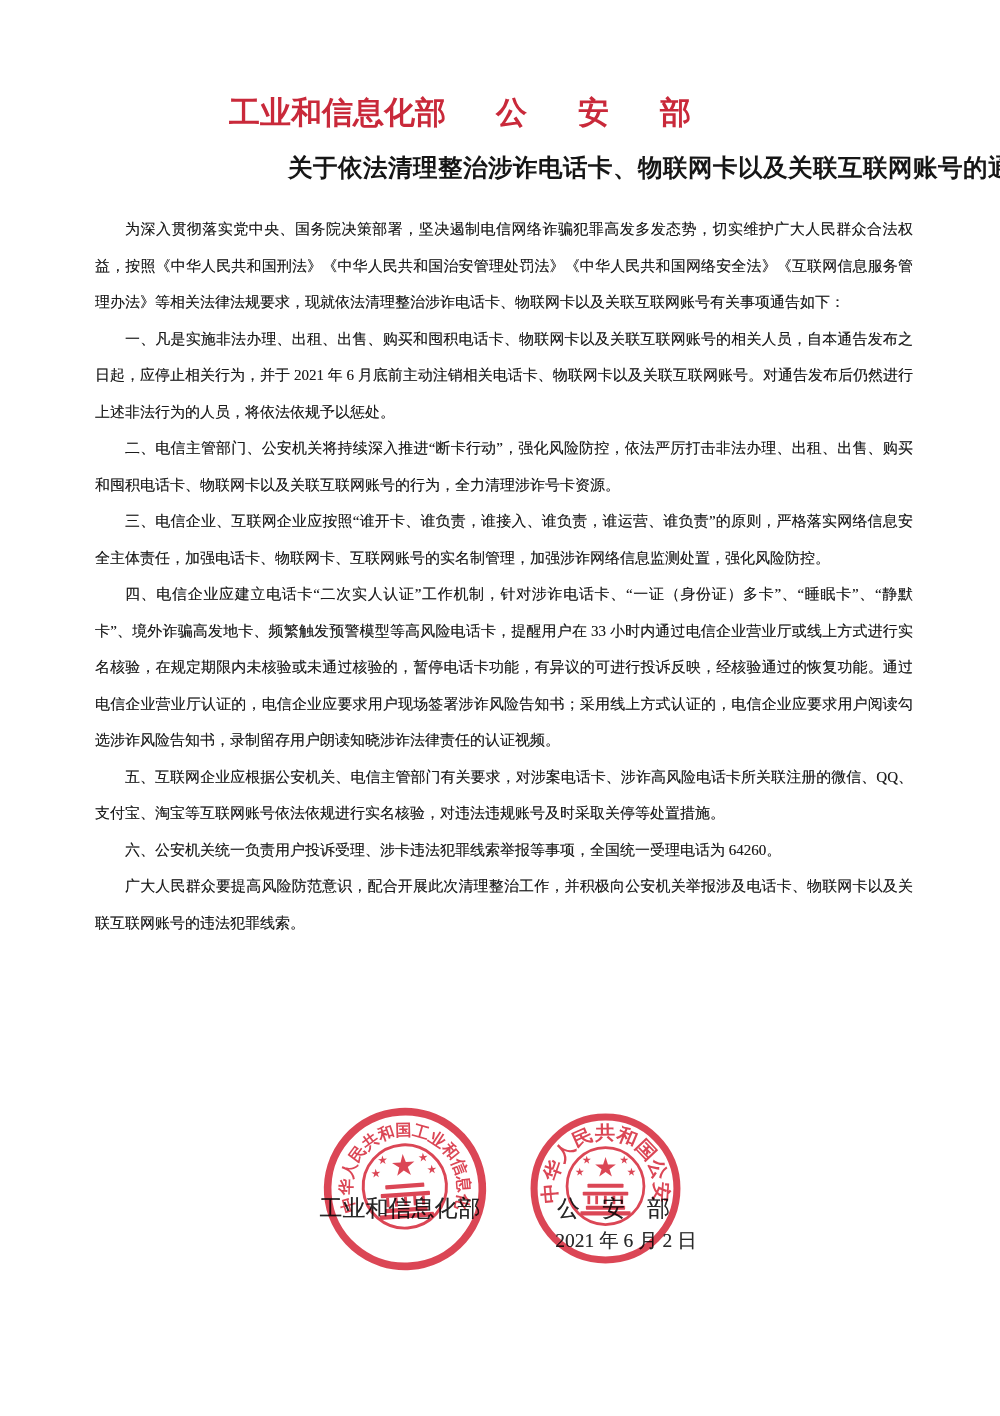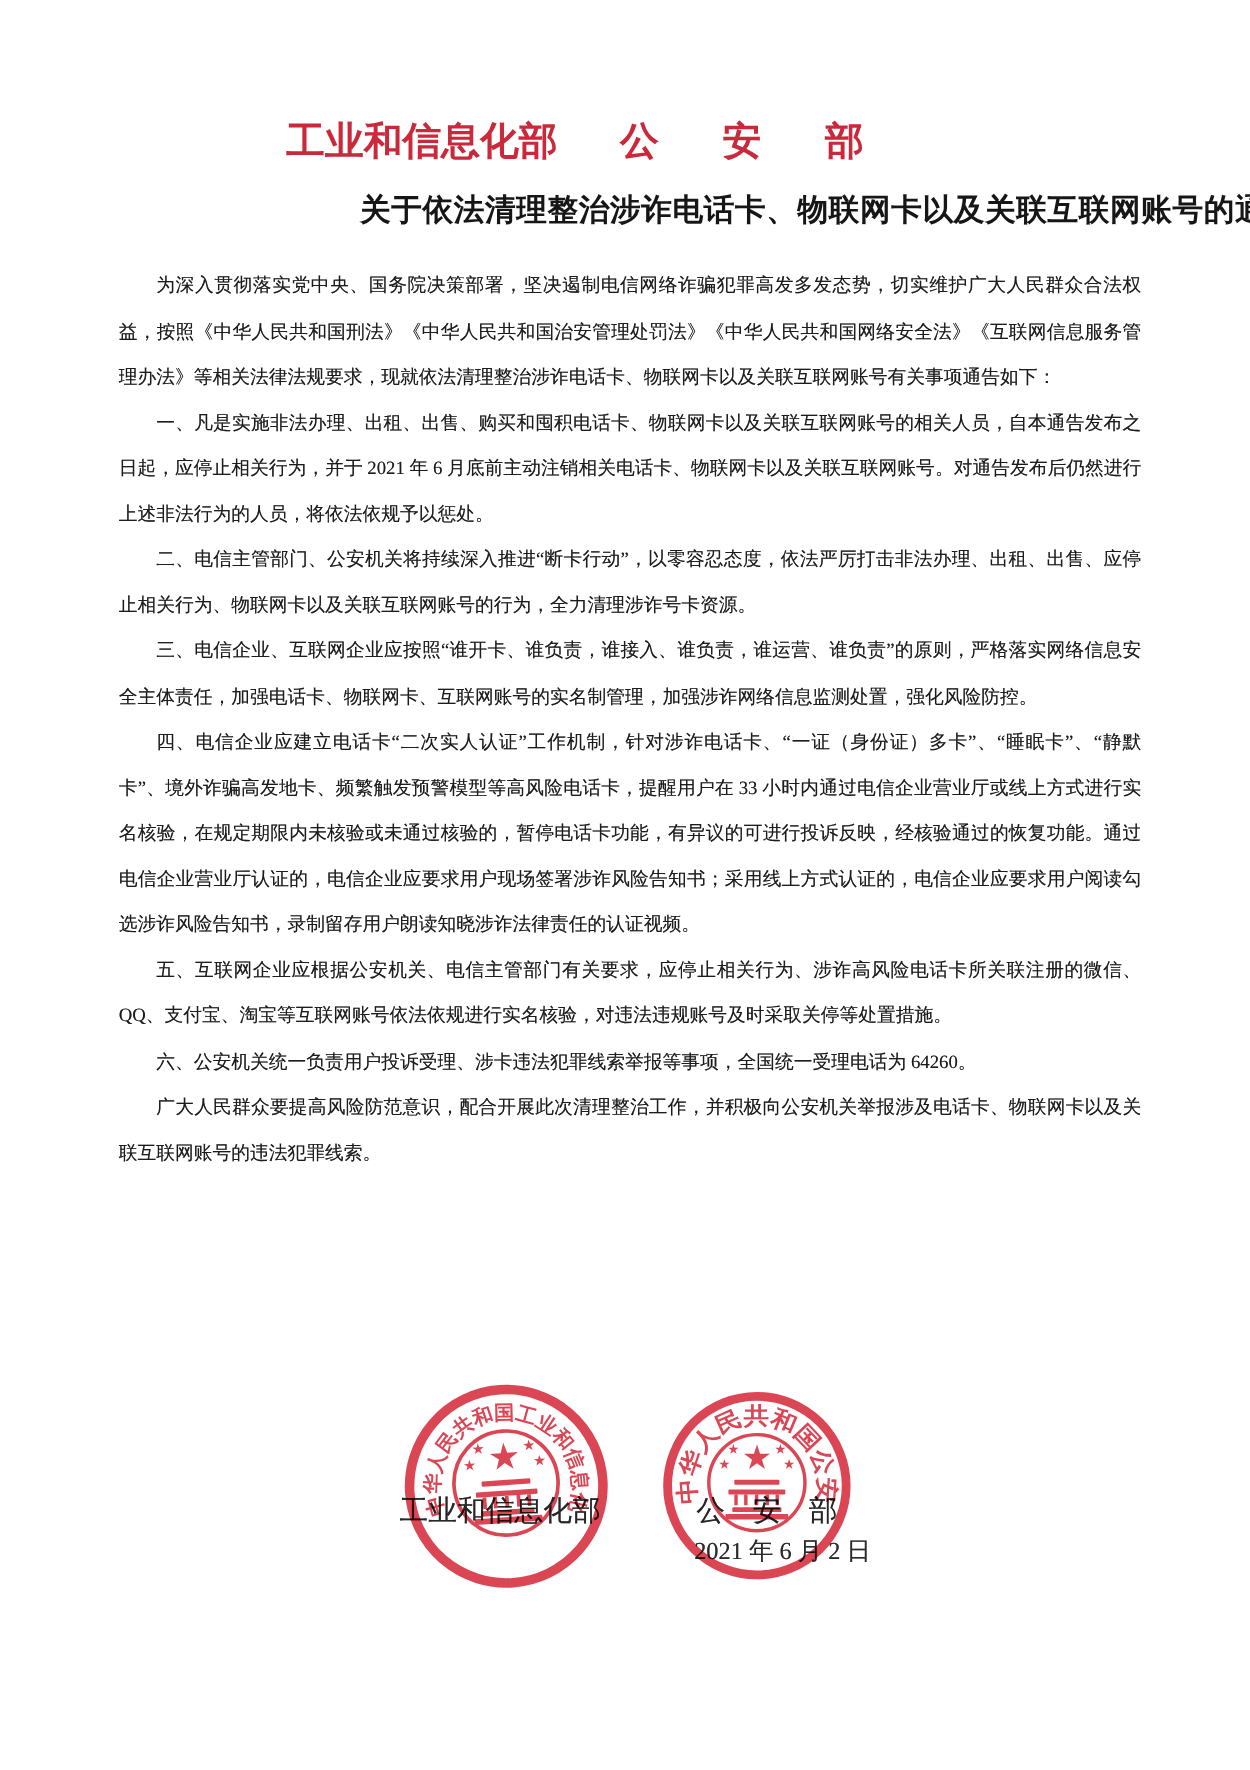--- a/index.html
+++ b/index.html
@@ -59,24 +59,24 @@
   <div class="header-row">
     <span class="ministry-left">工业和信息化部</span>
     <span class="ministry-right">公安部</span>
   </div>
 
   <div class="doc-title">关于依法清理整治涉诈电话卡、物联网卡以及关联互联网账号的通告</div>
 
   <div class="body-text">
     <p>为深入贯彻落实党中央、国务院决策部署，坚决遏制电信网络诈骗犯罪高发多发态势，切实维护广大人民群众合法权益，按照《中华人民共和国刑法》《中华人民共和国治安管理处罚法》《中华人民共和国网络安全法》《互联网信息服务管理办法》等相关法律法规要求，现就依法清理整治涉诈电话卡、物联网卡以及关联互联网账号有关事项通告如下：</p>
     <p>一、凡是实施非法办理、出租、出售、购买和囤积电话卡、物联网卡以及关联互联网账号的相关人员，自本通告发布之日起，应停止相关行为，并于 2021 年 6 月底前主动注销相关电话卡、物联网卡以及关联互联网账号。对通告发布后仍然进行上述非法行为的人员，将依法依规予以惩处。</p>
-    <p>二、电信主管部门、公安机关将持续深入推进“断卡行动”，以零容忍态度，依法严厉打击非法办理、出租、出售、应停止相关行为、物联网卡以及关联互联网账号的行为，全力清理涉诈号卡资源。</p>
+    <p>二、电信主管部门、公安机关将持续深入推进“断卡行动”，强化风险防控，依法严厉打击非法办理、出租、出售、购买和囤积电话卡、物联网卡以及关联互联网账号的行为，全力清理涉诈号卡资源。</p>
     <p>三、电信企业、互联网企业应按照“谁开卡、谁负责，谁接入、谁负责，谁运营、谁负责”的原则，严格落实网络信息安全主体责任，加强电话卡、物联网卡、互联网账号的实名制管理，加强涉诈网络信息监测处置，强化风险防控。</p>
     <p>四、电信企业应建立电话卡“二次实人认证”工作机制，针对涉诈电话卡、“一证（身份证）多卡”、“睡眠卡”、“静默卡”、境外诈骗高发地卡、频繁触发预警模型等高风险电话卡，提醒用户在 33 小时内通过电信企业营业厅或线上方式进行实名核验，在规定期限内未核验或未通过核验的，暂停电话卡功能，有异议的可进行投诉反映，经核验通过的恢复功能。通过电信企业营业厅认证的，电信企业应要求用户现场签署涉诈风险告知书；采用线上方式认证的，电信企业应要求用户阅读勾选涉诈风险告知书，录制留存用户朗读知晓涉诈法律责任的认证视频。</p>
-    <p>五、互联网企业应根据公安机关、电信主管部门有关要求，应停止相关行为、涉诈高风险电话卡所关联注册的微信、QQ、支付宝、淘宝等互联网账号依法依规进行实名核验，对违法违规账号及时采取关停等处置措施。</p>
+    <p>五、互联网企业应根据公安机关、电信主管部门有关要求，对涉案电话卡、涉诈高风险电话卡所关联注册的微信、QQ、支付宝、淘宝等互联网账号依法依规进行实名核验，对违法违规账号及时采取关停等处置措施。</p>
     <p>六、公安机关统一负责用户投诉受理、涉卡违法犯罪线索举报等事项，全国统一受理电话为 64260。</p>
     <p>广大人民群众要提高风险防范意识，配合开展此次清理整治工作，并积极向公安机关举报涉及电话卡、物联网卡以及关联互联网账号的违法犯罪线索。</p>
   </div>
 
   <div class="sig sig-left">工业和信息化部</div>
   <div class="sig sig-right">公安部</div>
   <div class="seal-date">2021 年 6 月 2 日</div>
 
   <svg class="seal seal-left" viewBox="0 0 200 200" aria-hidden="true">
     <defs>

